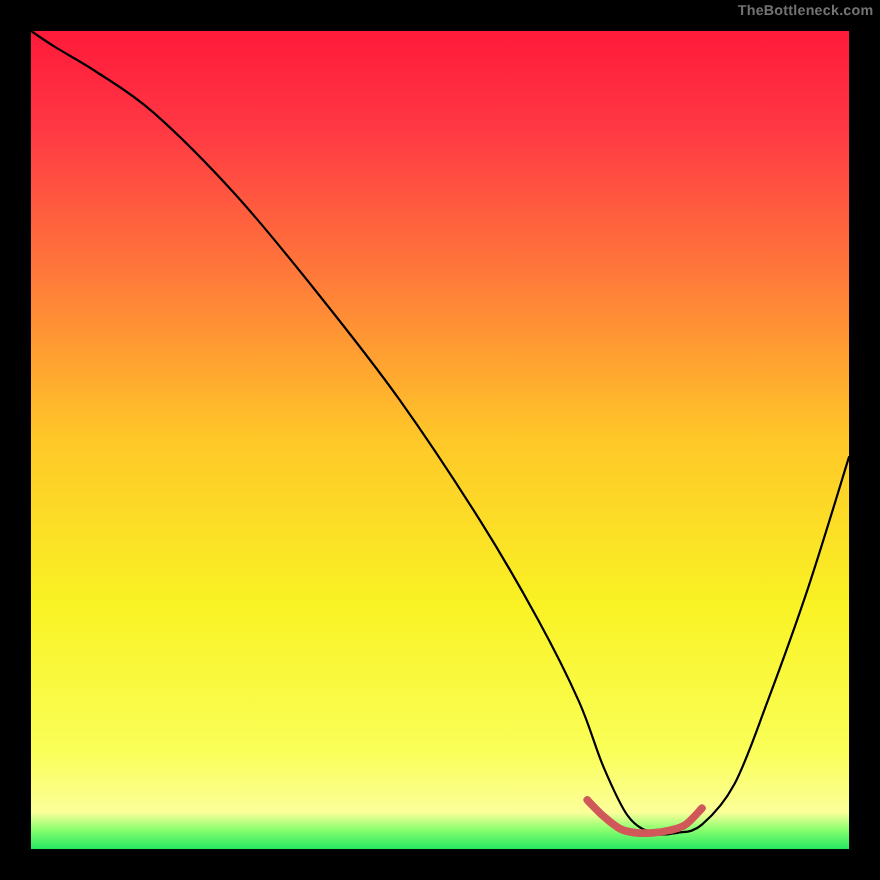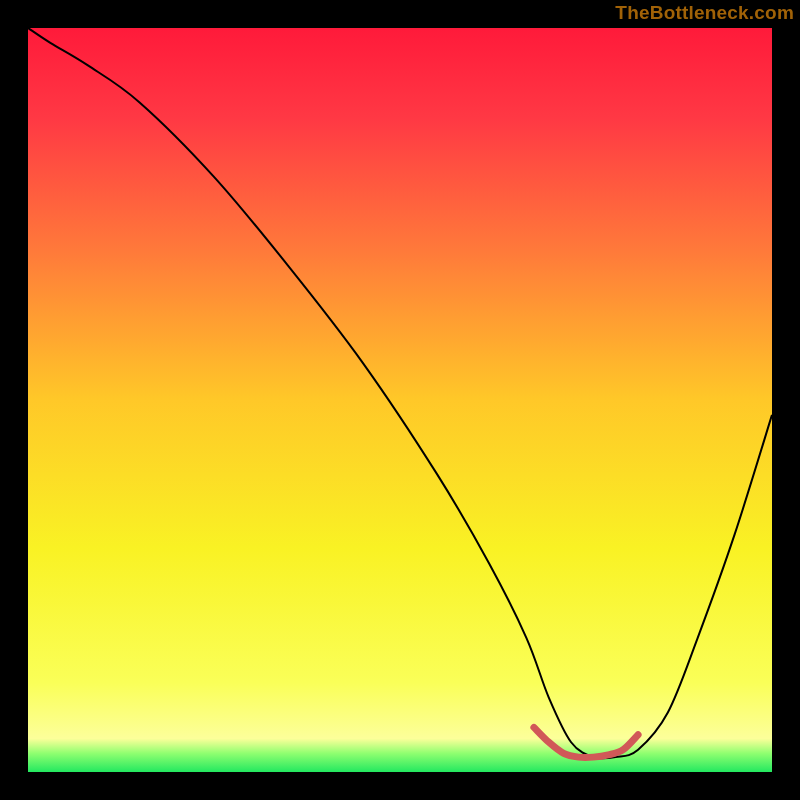--- a/index.html
+++ b/index.html
@@ -8,22 +8,22 @@
     height: 800px;
     background: #000;
     font-family: Arial, sans-serif;
     position: relative;
     overflow: hidden;
   }
   .watermark {
     position: absolute;
     top: 2px;
     right: 6px;
-    color: #a16207;
-    font-size: 19px;
+    color: #737373;
+    font-size: 13px;
     font-weight: bold;
     z-index: 10;
     letter-spacing: 0.2px;
   }
   .plot-area {
     position: absolute;
     left: 28px;
     top: 28px;
     width: 744px;
     height: 744px;

